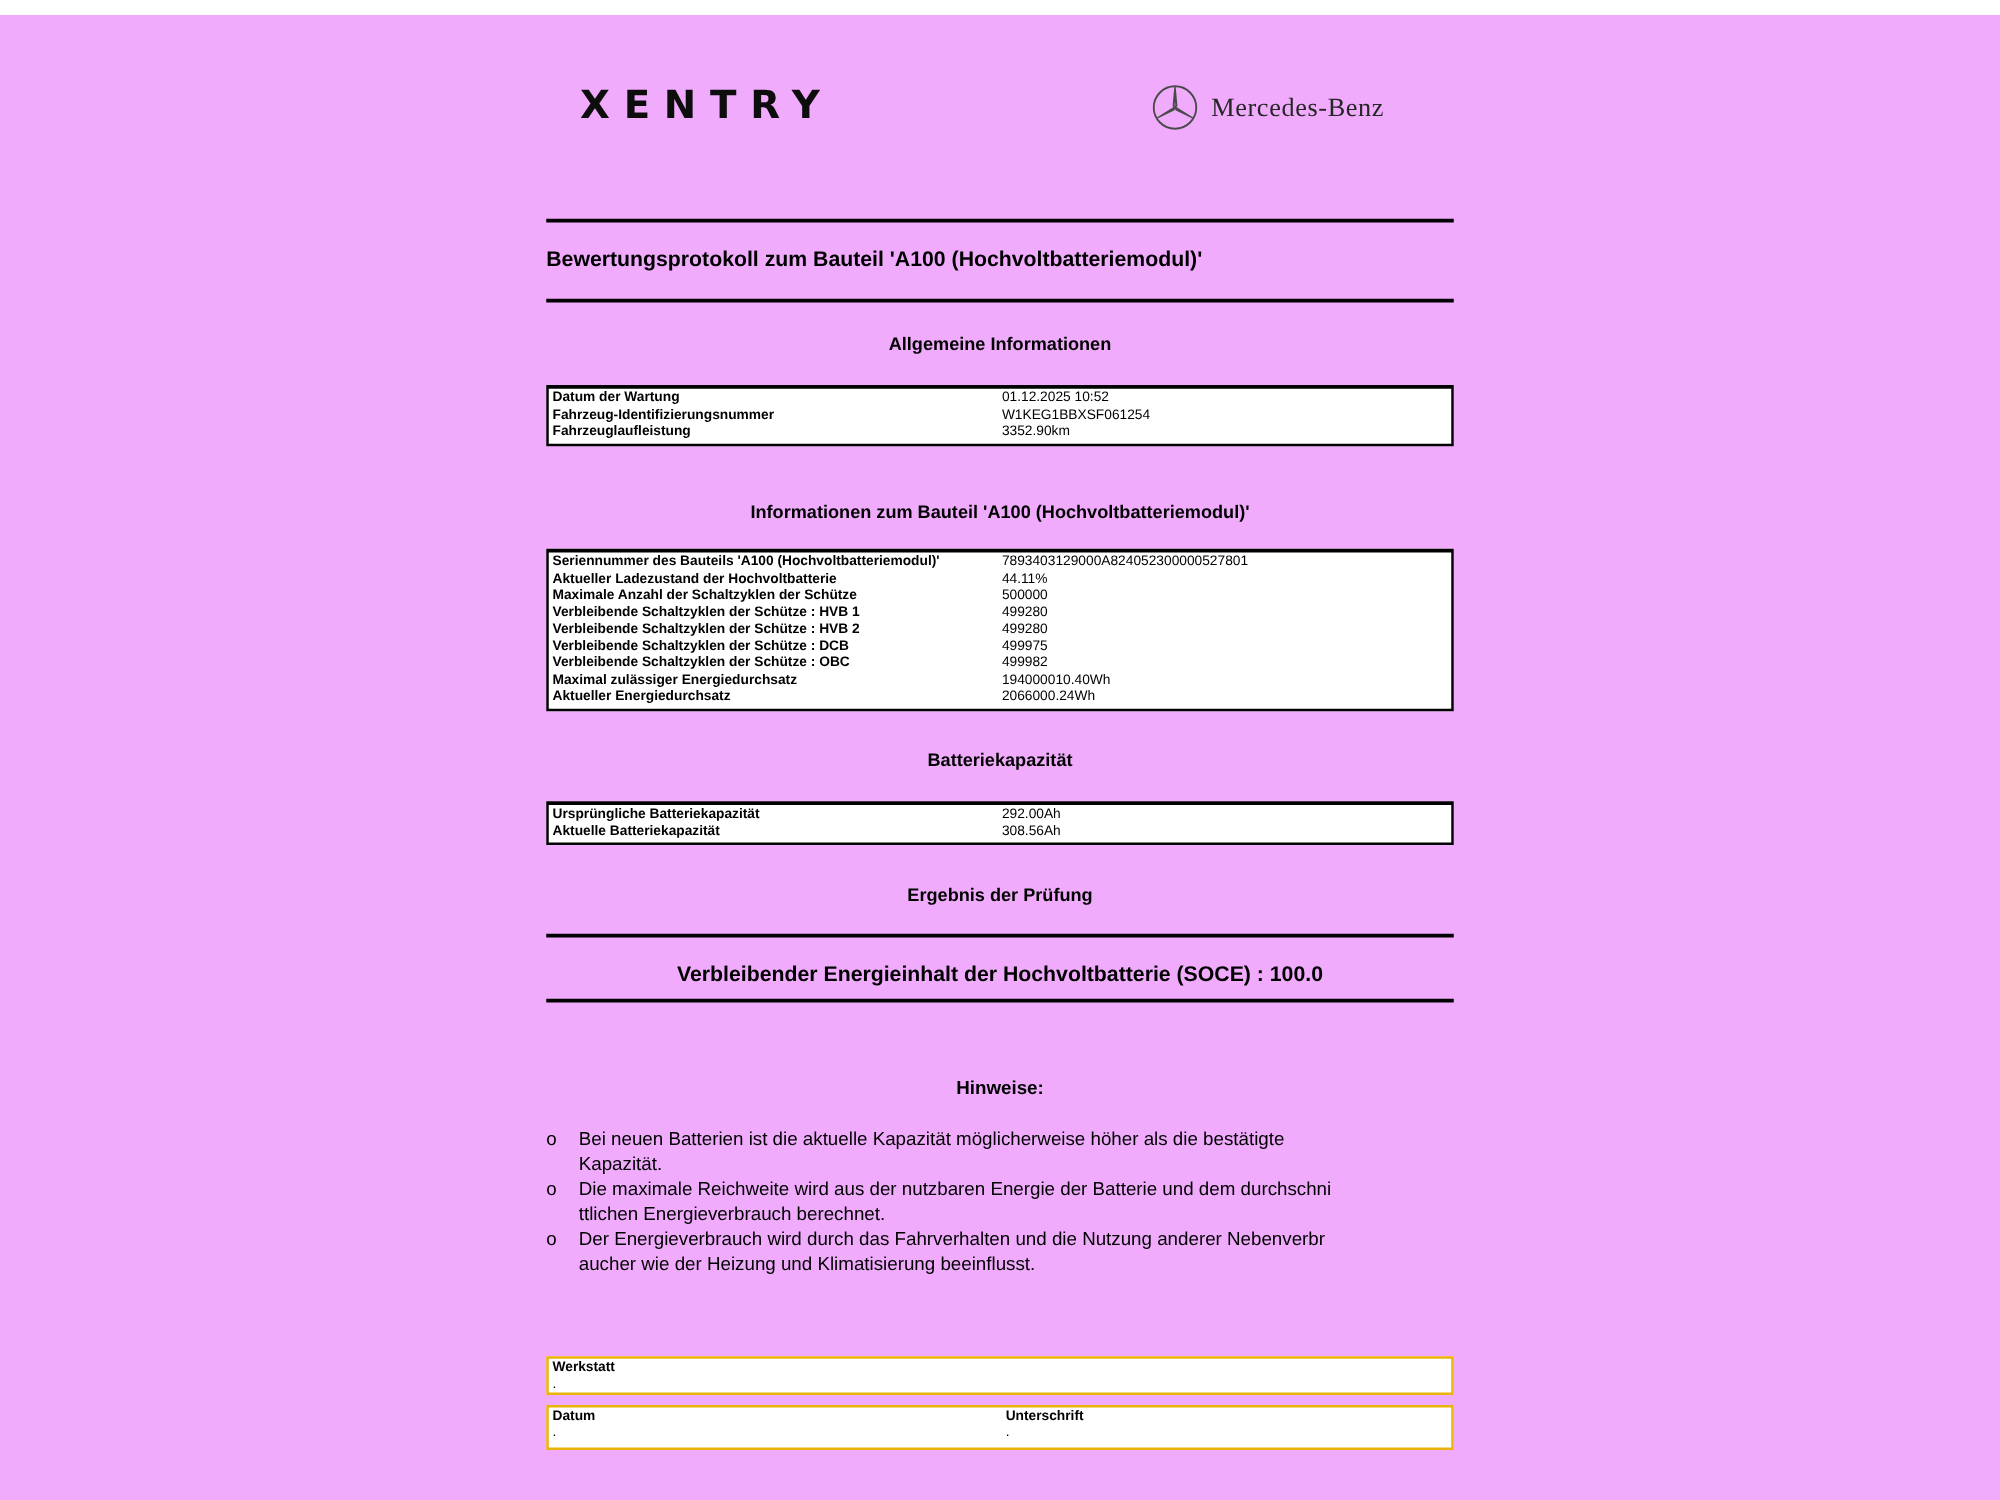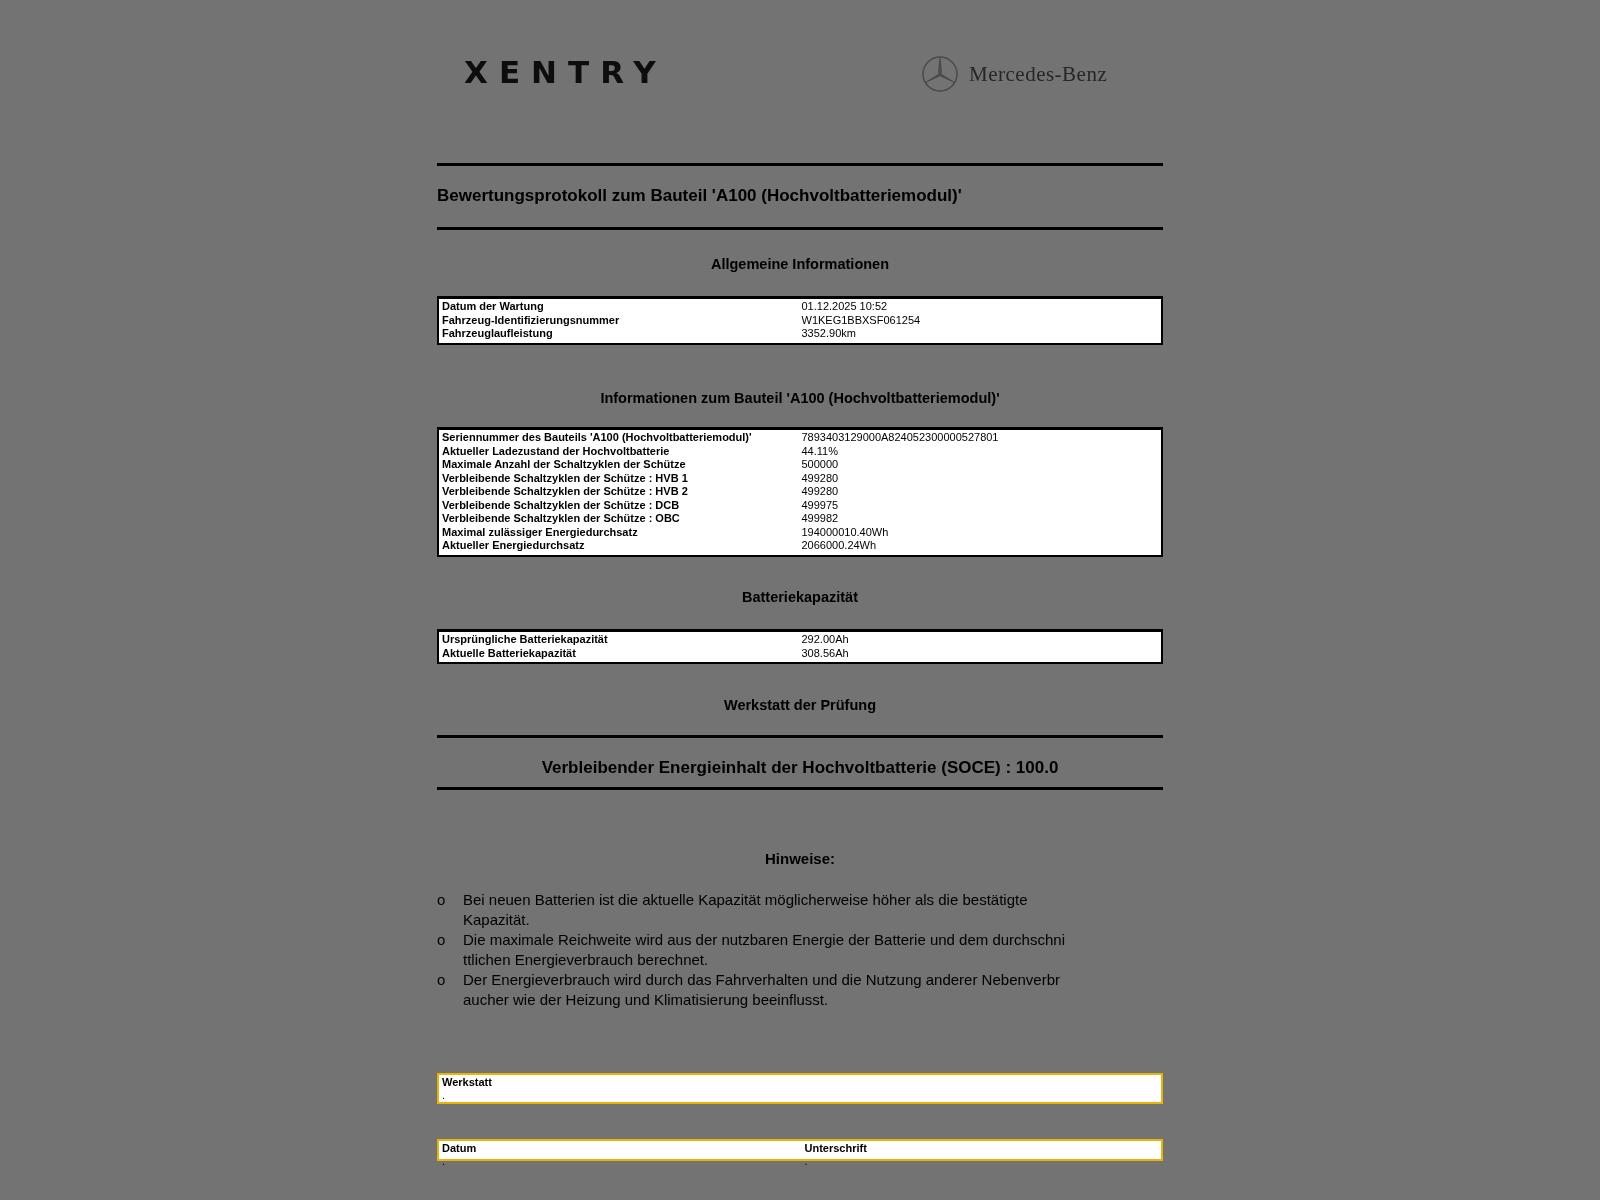--- a/index.html
+++ b/index.html
@@ -1,21 +1,21 @@
 <!DOCTYPE html>
 <html><head>
 <meta charset="utf-8">
 <style>
   * { margin:0; padding:0; box-sizing:border-box; }
   html,body { background:#ffffff; }
   body {
     width:1600px; height:1200px; position:relative; overflow:hidden;
     font-family:"Liberation Sans", sans-serif; color:#000;
   }
-  .page { position:absolute; inset:0; background:#737373; }
+  .page { position:absolute; inset:0; background:#f0abfc;margin-top:12px; }
 
   
   .xentry-logo {
     position:absolute; left:464px; top:54px;
     font-family:"DejaVu Sans", sans-serif;
     font-size:31px; font-weight:900; letter-spacing:11px; color:#0d0d0d;
   }
   .mb-block { position:absolute; left:920px; top:54px; display:flex; align-items:center; gap:9px; }
   .mb-star { width:40px; height:40px; }
   .mb-wordmark {
@@ -144,21 +144,21 @@
     <div class="kv-row">
       <span class="kv-label">Ursprüngliche Batteriekapazität</span>
       <span class="kv-value">292.00Ah</span>
     </div>
     <div class="kv-row">
       <span class="kv-label">Aktuelle Batteriekapazität</span>
       <span class="kv-value">308.56Ah</span>
     </div>
   </div>
 
-  <div class="doc section-heading" style="top:697px">Werkstatt der Prüfung</div>
+  <div class="doc section-heading" style="top:697px">Ergebnis der Prüfung</div>
   <div class="rule" style="top:735px"></div>
   <div class="doc result-line" style="top:758px">Verbleibender Energieinhalt der Hochvoltbatterie (SOCE) : 100.0</div>
   <div class="rule" style="top:787px"></div>
 
   <div class="doc hints-heading" style="top:850px">Hinweise:</div>
 
   <div class="hint-list">
     <div class="hint-item">
       <span class="hint-marker">o</span>
       <span class="hint-text">Bei neuen Batterien ist die aktuelle Kapazität möglicherweise höher als die bestätigte
@@ -174,21 +174,21 @@
       <span class="hint-text">Der Energieverbrauch wird durch das Fahrverhalten und die Nutzung anderer Nebenverbr
 aucher wie der Heizung und Klimatisierung beeinflusst.</span>
     </div>
   </div>
 
   <div class="sig-box" style="top:1073px; height:31px">
     <div class="sig-label">Werkstatt</div>
     <div class="sig-value">.</div>
   </div>
 
-  <div class="sig-box" style="top:1139px; height:22px">
+  <div class="sig-box" style="top:1112px; height:36px">
     <div class="sig-cols">
       <div class="sig-col-left">
         <div class="sig-label">Datum</div>
         <div class="sig-value">.</div>
       </div>
       <div class="sig-col-right">
         <div class="sig-label">Unterschrift</div>
         <div class="sig-value">.</div>
       </div>
     </div>

